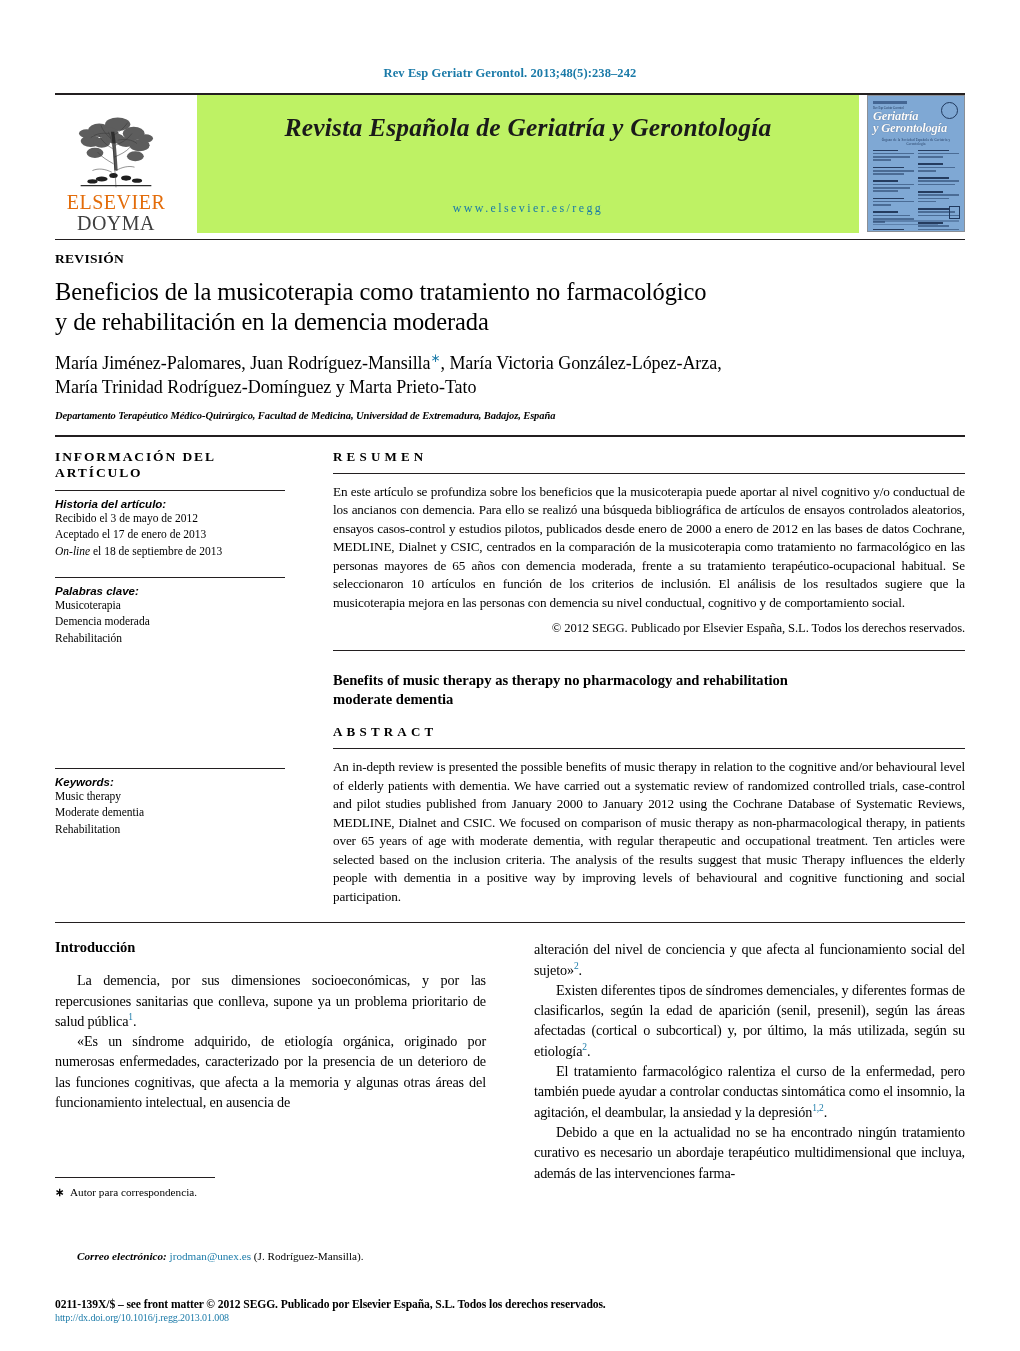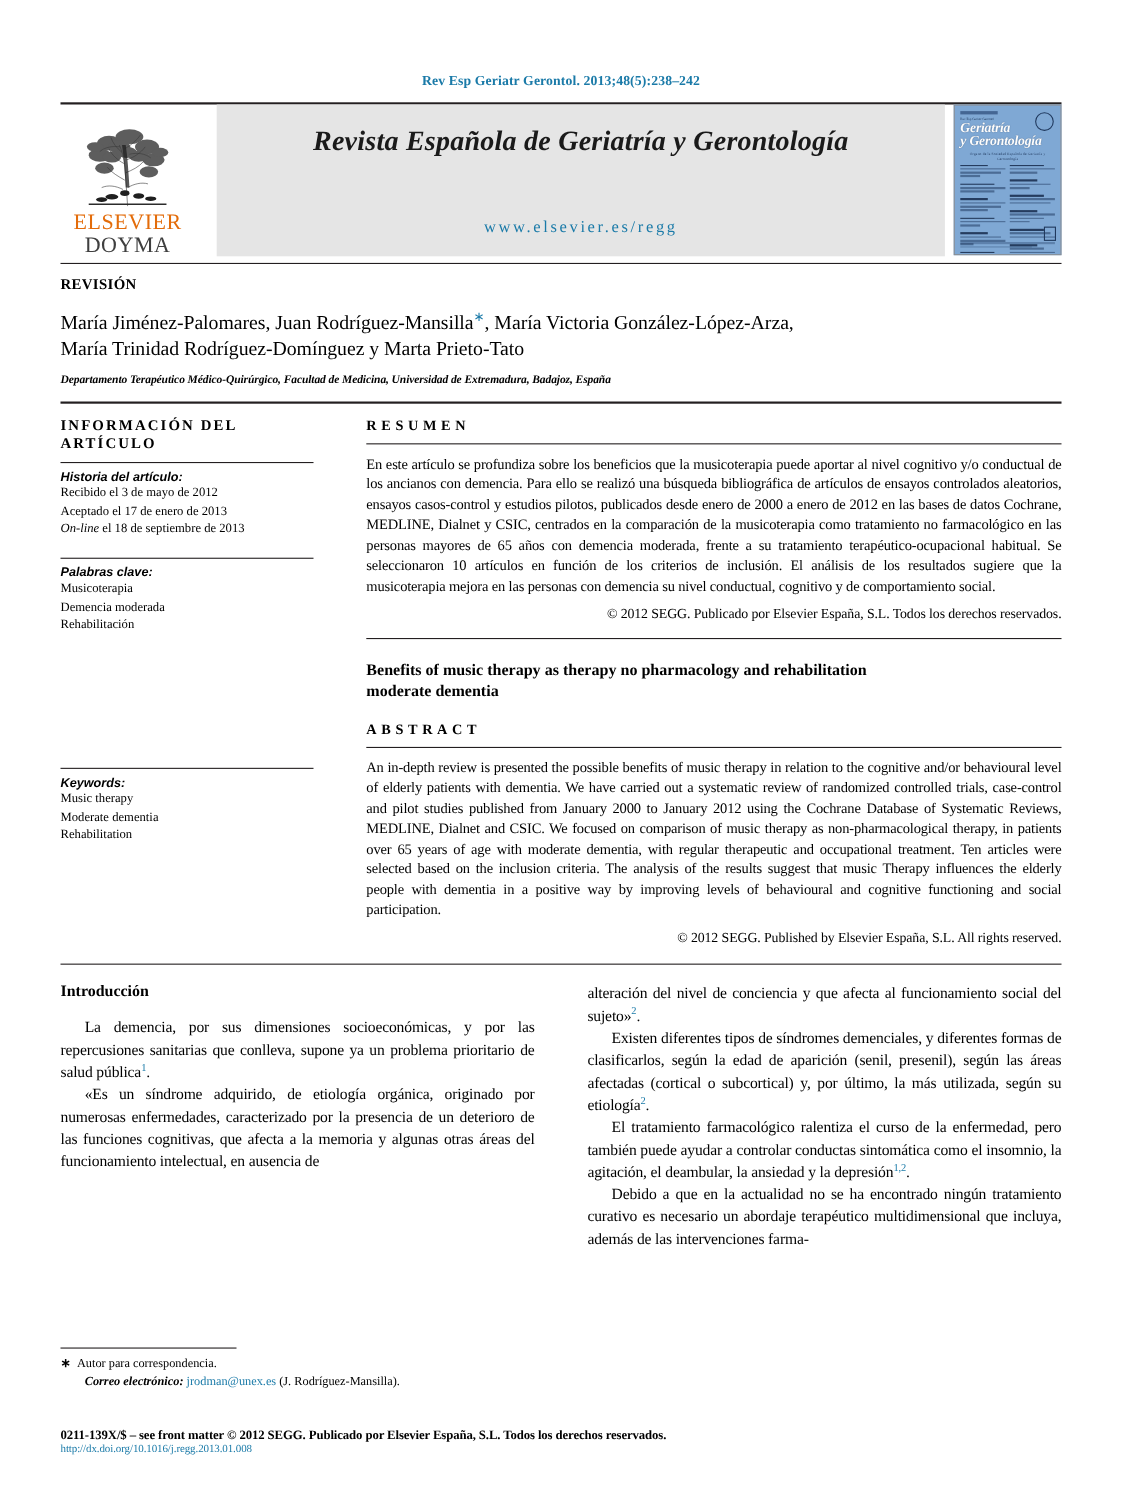--- a/index.html
+++ b/index.html
@@ -58,21 +58,21 @@
     font-family: "Liberation Serif", serif;
     color: #3f3f3f;
     font-size: 20px;
     letter-spacing: 0.5px;
     line-height: 1.0;
     text-align: center;
   }
 
   .journal-band {
     flex: 1 1 auto;
-    background: #e5e5e5;
+    background: #bef264;
     margin-left: 20px;
     margin-right: 8px;
     position: relative;
     display: flex;
     flex-direction: column;
     align-items: center;
     justify-content: flex-start;
   }
   .journal-title {
     font-family: "Liberation Serif", serif;
@@ -84,21 +84,21 @@
     letter-spacing: 0.2px;
     white-space: nowrap;
   }
   .journal-url {
     position: absolute;
     bottom: 17px;
     left: 0; right: 0;
     text-align: center;
     color: #1a7aa8;
     font-family: "Liberation Serif", serif;
-    font-size: 15px;
+    font-size: 12px;
     letter-spacing: 2.4px;
   }
 
   .cover-thumb {
     width: 98px;
     flex: 0 0 98px;
     border: 1px solid #8a8f96;
     background: #7fa8d4;
     position: relative;
     overflow: hidden;
@@ -416,20 +416,24 @@
           <div class="cv-ln w75" style="opacity:.35"></div>
         </div>
       </div>
     </div>
   </div>
 
   <div class="rule-thin" style="margin-top:6px;"></div>
 
   <div class="section-type">REVISIÓN</div>
 
+  <h1 class="article-title">
+    <span>Beneficios de la musicoterapia como tratamiento no farmacológico</span><br>
+    <span>y de rehabilitación en la demencia moderada</span>
+  </h1>
 
   <div class="authors">
     <span>María Jiménez-Palomares,  Juan Rodríguez-Mansilla</span><sup>∗</sup><span>,  María Victoria González-López-Arza,</span><br>
     <span>María Trinidad Rodríguez-Domínguez y Marta Prieto-Tato</span>
   </div>
 
   <div class="affiliation">Departamento Terapéutico Médico-Quirúrgico, Facultad de Medicina, Universidad de Extremadura, Badajoz, España</div>
 
   <div class="abs-wrap">
     <div class="abs-row">
@@ -466,21 +470,20 @@
         <div class="mid-rule" style="margin-bottom:20px;"></div>
 
         <div class="en-title">
           <span>Benefits of music therapy as therapy no pharmacology and rehabilitation</span><br>
           <span>moderate dementia</span>
         </div>
 
         <div class="abs-head">ABSTRACT</div>
         <div class="abs-rule"></div>
         <div class="abs-text">An in-depth review is presented the possible benefits of music therapy in relation to the cognitive and/or behavioural level of elderly patients with dementia. We have carried out a systematic review of randomized controlled trials, case-control and pilot studies published from January 2000 to January 2012 using the Cochrane Database of Systematic Reviews, MEDLINE, Dialnet and CSIC. We focused on comparison of music therapy as non-pharmacological therapy, in patients over 65 years of age with moderate dementia, with regular therapeutic and occupational treatment. Ten articles were selected based on the inclusion criteria. The analysis of the results suggest that music Therapy influences the elderly people with dementia in a positive way by improving levels of behavioural and cognitive functioning and social participation.</div>
-        <div class="copyline">© 2012 SEGG. Published by Elsevier España, S.L. All rights reserved.</div>
       </div>
     </div>
   </div>
 
   <div class="mid-rule" style="margin-top:16px;"></div>
 
   <div class="body-cols">
 
     <div class="bcol">
       <h2 class="sec-title">Introducción</h2>
@@ -492,21 +495,21 @@
       <p class="body-p cont"><span>alteración del nivel de conciencia y que afecta al funcionamiento social del sujeto»</span><sup class="ref">2</sup><span>.</span></p>
       <p class="body-p"><span>Existen diferentes tipos de síndromes demenciales, y diferentes formas de clasificarlos, según la edad de aparición (senil, presenil), según las áreas afectadas (cortical o subcortical) y, por último, la más utilizada, según su etiología</span><sup class="ref">2</sup><span>.</span></p>
       <p class="body-p"><span>El tratamiento farmacológico ralentiza el curso de la enfermedad, pero también puede ayudar a controlar conductas sintomática como el insomnio, la agitación, el deambular, la ansiedad y la depresión</span><sup class="ref">1,2</sup><span>.</span></p>
       <p class="body-p">Debido a que en la actualidad no se ha encontrado ningún tratamiento curativo es necesario un abordaje terapéutico multidimensional que incluya, además de las intervenciones farma-</p>
     </div>
   </div>
 
   <div class="footnote-zone">
     <div class="fn-rule"></div>
     <div class="fn-line"><span class="fn-star">∗</span>&nbsp;&nbsp;<span>Autor para correspondencia.</span></div>
-    <div class="fn-line" style="padding-left:22px;text-indent:0;"><i>Correo electrónico:</i> <span class="link">jrodman@unex.es</span> <span>(J. Rodríguez-Mansilla).</span></div>
+    <div class="fn-line" style="padding-left:22px;text-indent:0;margin-top:48px;"><i>Correo electrónico:</i> <span class="link">jrodman@unex.es</span> <span>(J. Rodríguez-Mansilla).</span></div>
   </div>
 
   <div class="page-footer">
     <div class="issn-line">0211-139X/$ – see front matter © 2012 SEGG. Publicado por Elsevier España, S.L. Todos los derechos reservados.</div>
     <div class="doi-line link">http://dx.doi.org/10.1016/j.regg.2013.01.008</div>
   </div>
 
 </div>
 
 </body></html>

